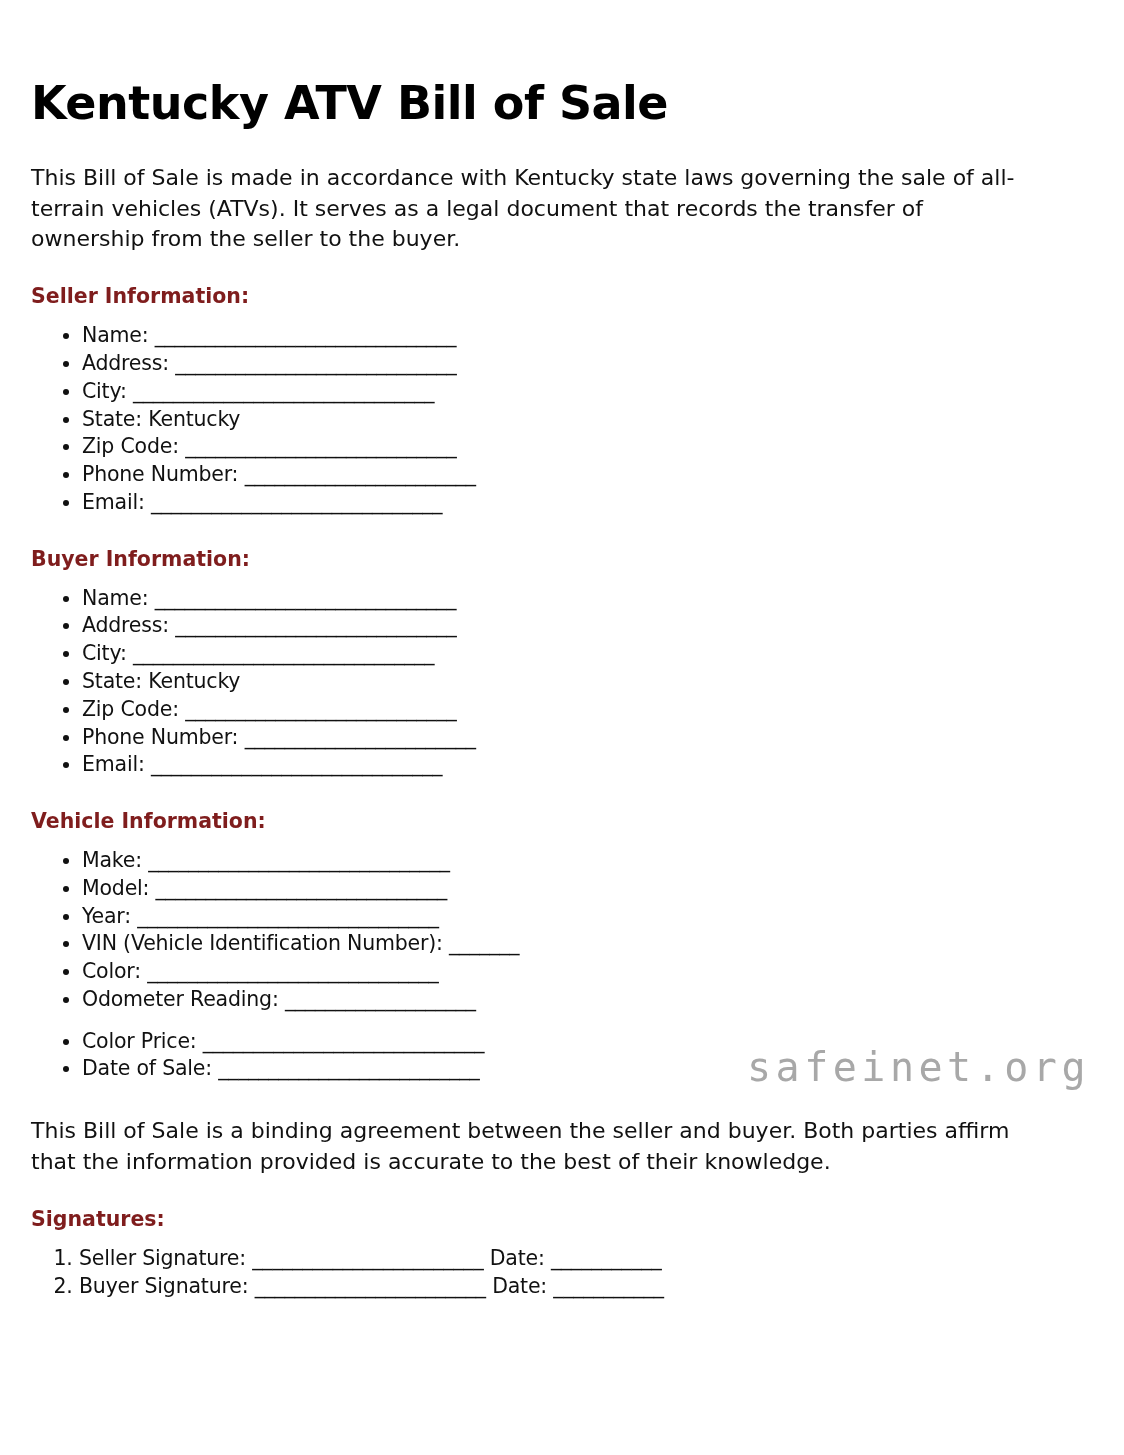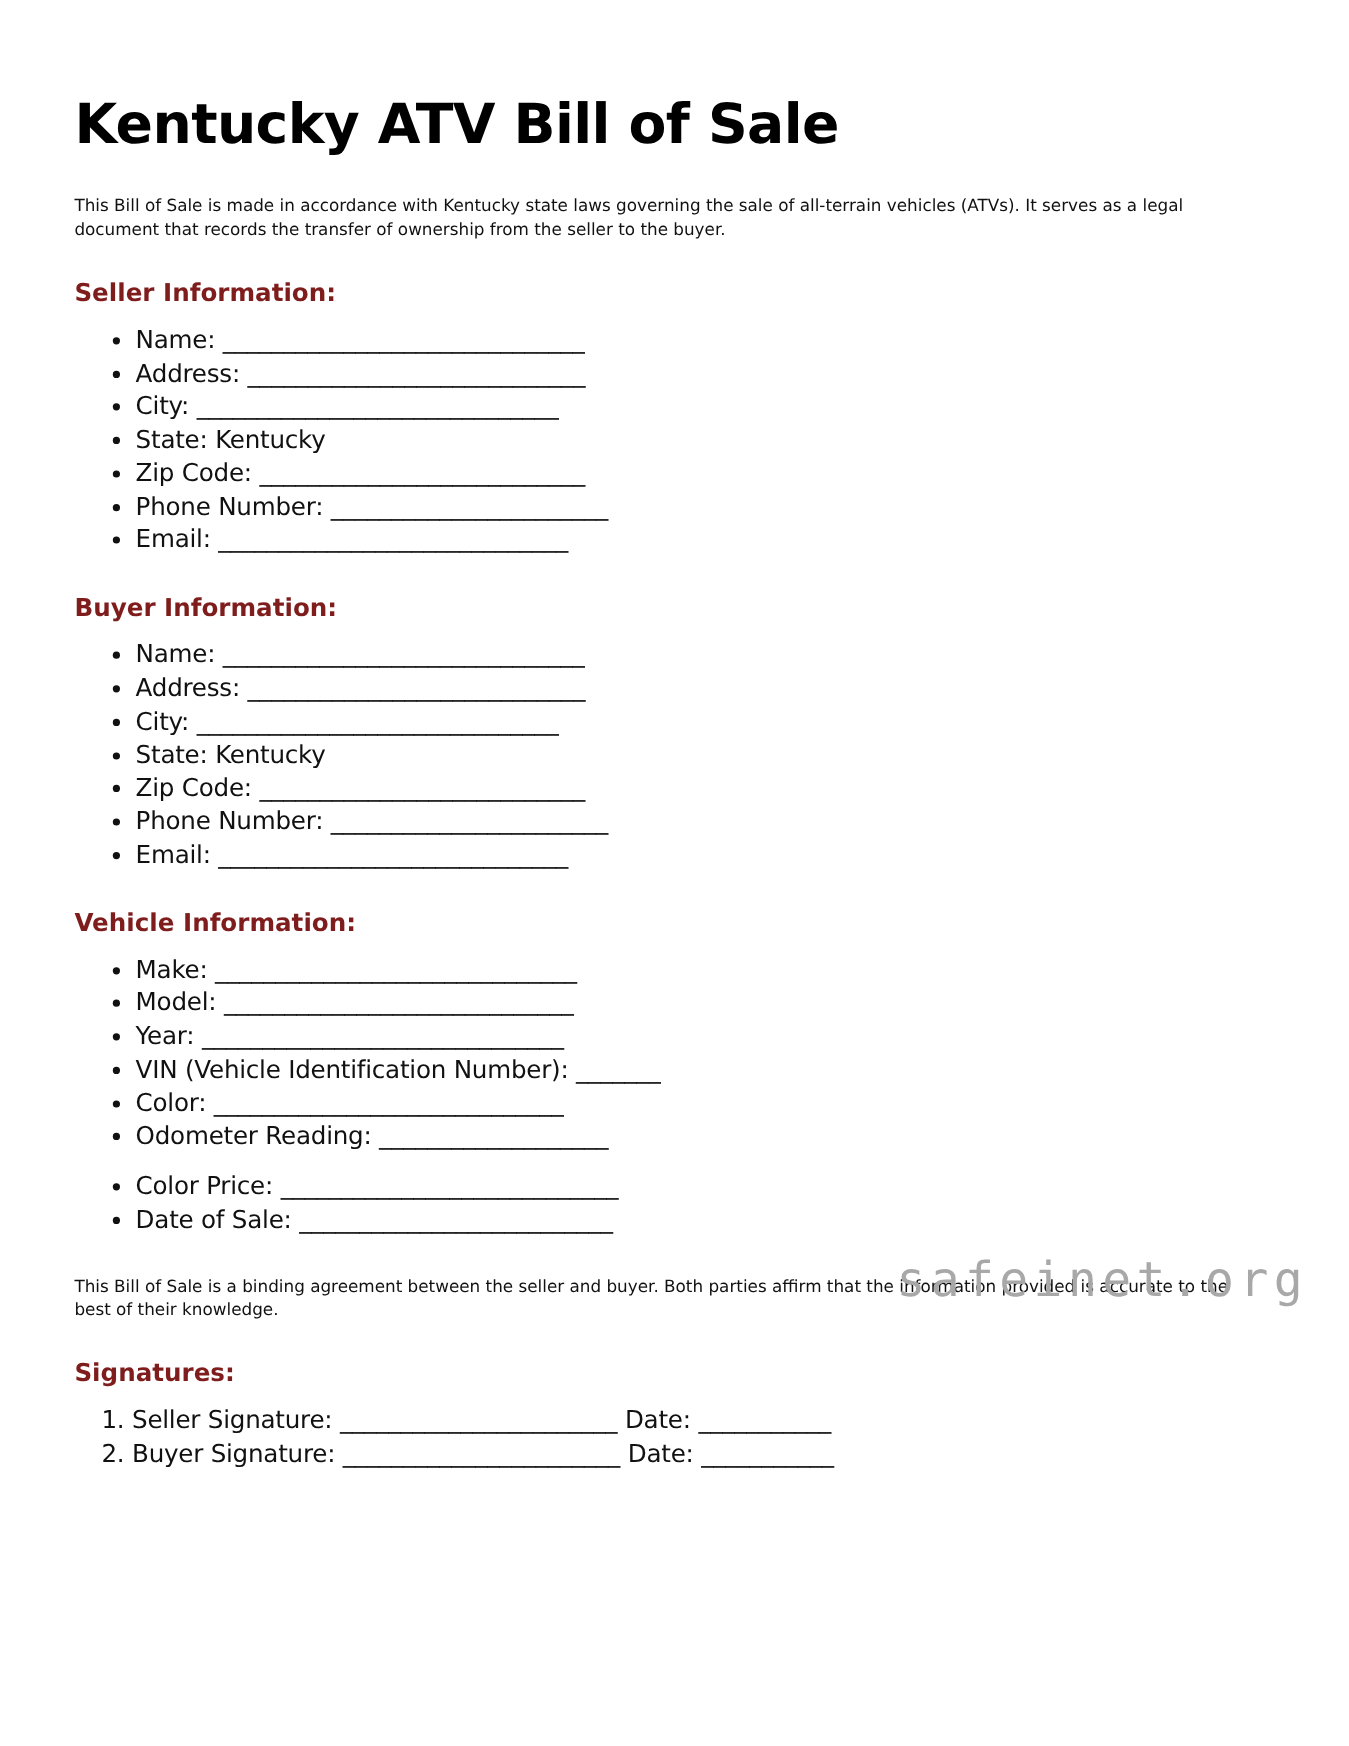--- a/index.html
+++ b/index.html
@@ -13,32 +13,32 @@
     position: relative;
     font-family: "DejaVu Sans", "Liberation Sans", sans-serif;
     color: #000000;
     overflow: hidden;
   }
   .page {
     position: relative;
     width: 1124px;
     height: 1112px;
     box-sizing: border-box;
-    padding: 62px 62px 0 62px;
+    padding: 62px 62px 0 31px;
   }
   .doc-title {
     font-size: 46px;
     font-weight: bold;
     letter-spacing: -0.5px;
     line-height: 1.18;
     margin: 14px 0 0 0;
     color: #000000;
   }
   .para {
-    font-size: 14px;
+    font-size: 22px;
     line-height: 1.38;
     margin: 33px 4px 0 0;
     max-width: 985px;
     color: #111111;
   }
   .section-heading {
     font-size: 20.5px;
     font-weight: bold;
     margin: 30px 0 0 0;
     color: #7f1d1d;

